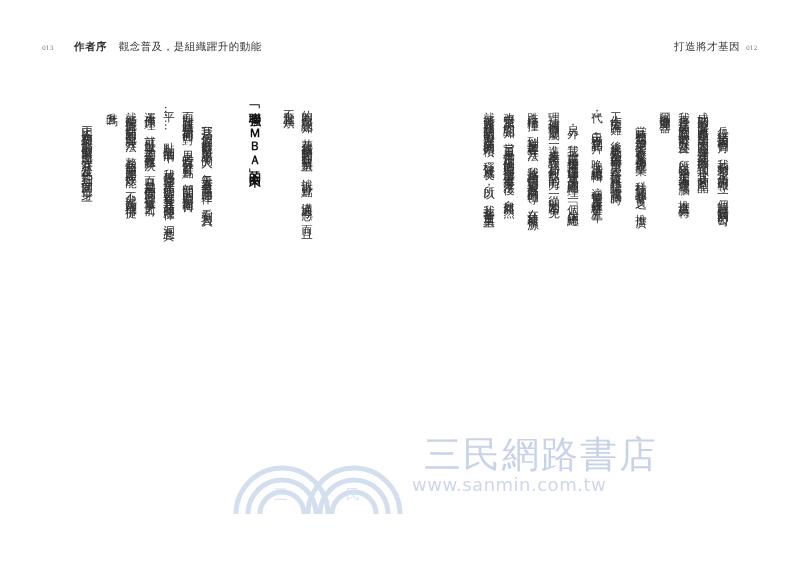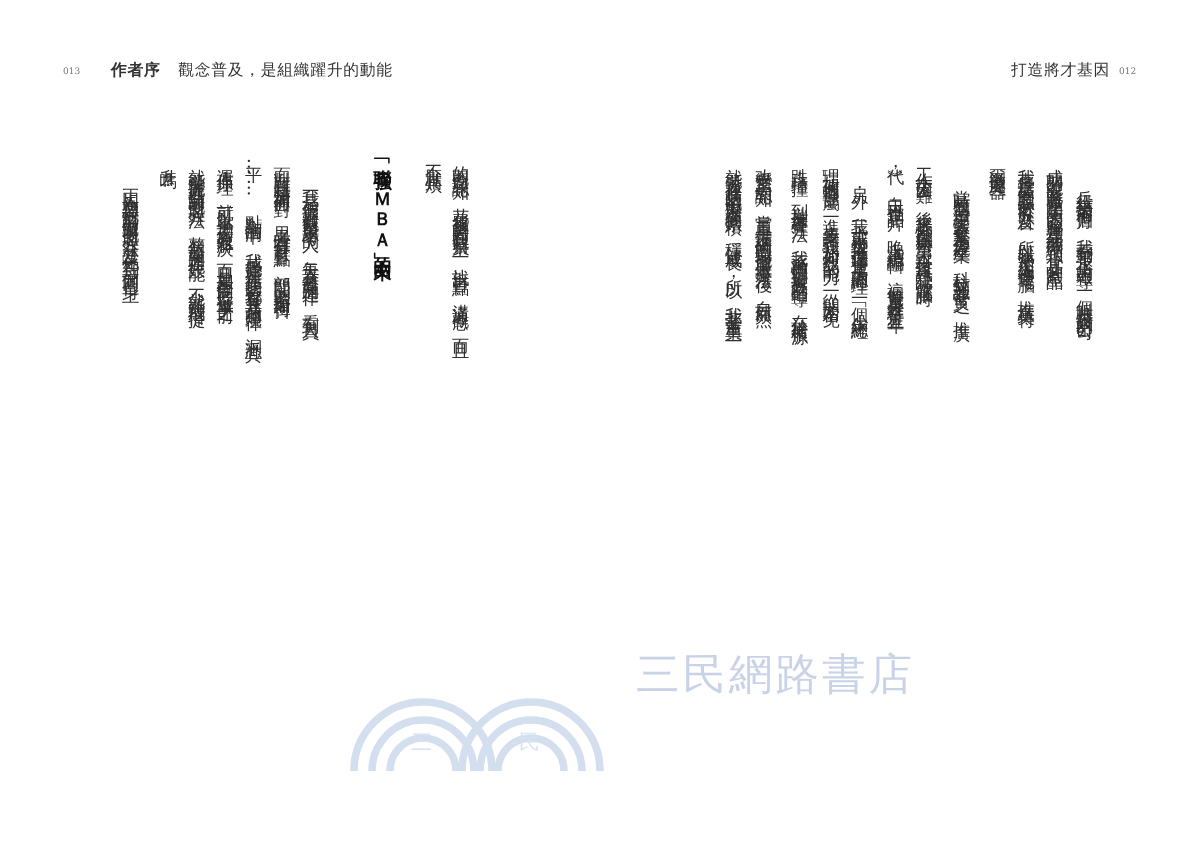--- a/index.html
+++ b/index.html
@@ -43,21 +43,21 @@
       font-size: 12px;
       letter-spacing: 1.6px;
     }
 
     .watermark {
       position: absolute; left: 228px; top: 426px; width: 370px; height: 90px;
       pointer-events: none;
     }
     .wm-title {
       position: absolute; left: 196px; top: 4px;
-      font-family: "DejaVu Serif", serif; font-size: 29px; color: #c9d3e8;
+      font-family: "DejaVu Serif", serif; font-size: 37px; color: #c9d3e8;
       letter-spacing: 2px; white-space: nowrap;
     }
     .wm-url {
       position: absolute; left: 184px; top: 48px;
       font-family: "DejaVu Sans", sans-serif; font-size: 18px; color: #cdd6ea;
       letter-spacing: 0.5px; white-space: nowrap;
     }
     .wm-arch-label {
       position: absolute; font-family: "DejaVu Serif", serif; font-size: 14px; color: #d7e3f1;
     }
@@ -111,13 +111,14 @@
       <path d="M20 88 A34 34 0 0 1 88 88"></path>
       <path d="M32 88 A22 22 0 0 1 76 88"></path>
       <path d="M80 88 A46 46 0 0 1 172 88"></path>
       <path d="M92 88 A34 34 0 0 1 160 88"></path>
       <path d="M104 88 A22 22 0 0 1 148 88"></path>
     </g>
   </svg>
   <span class="wm-arch-label" style="left:46px; top:60px;">三</span>
   <span class="wm-arch-label" style="left:118px; top:60px;">民</span>
   <span class="wm-title">三民網路書店</span>
+  <span class="wm-url">www.sanmin.com.tw</span>
 </div>
 
 </body></html>

